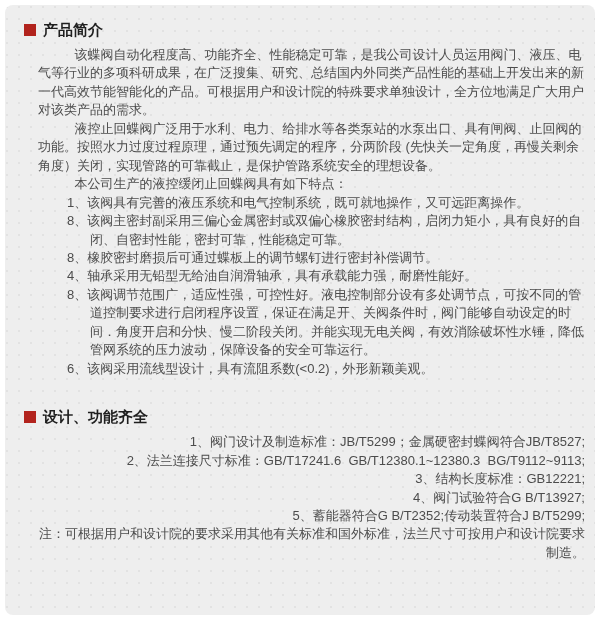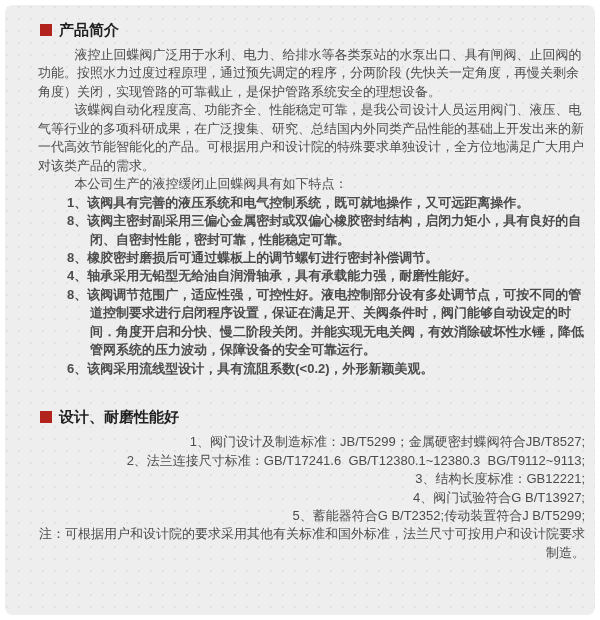--- a/index.html
+++ b/index.html
@@ -24,21 +24,21 @@
     box-sizing: border-box;
     background-color: #eeeeee;
     background-image: radial-gradient(circle at 2px 2px, #e2e2e2 1px, rgba(0,0,0,0) 1.4px);
     background-size: 12px 12px;
     border-radius: 8px;
     padding: 16px 10px 0 19px;
   }
   .section-heading {
     display: flex;
     align-items: center;
-    margin: 0 0 7px 16px;
+    margin: 0 0 7px 0;
     font-size: 15px;
     font-weight: bold;
     color: #1f1f1f;
     line-height: 1.2;
   }
   .bullet-square {
     display: inline-block;
     width: 12px;
     height: 12px;
     background: #b2231d;
@@ -57,21 +57,20 @@
   }
   .features {
     list-style: none;
     margin: 0 0 0 43px;
     padding: 0;
   }
   .features li {
     padding-left: 23px;
     text-indent: -23px;
     white-space: pre-wrap;
-    font-weight: bold;
   }
   .standards-section {
     margin-top: 30px;
   }
   .standards {
     list-style: none;
     margin: 2px 0 0 15px;
     padding: 0;
   }
   .standards li {
@@ -86,38 +85,38 @@
 
 <div class="page">
   <div class="panel">
 
     <div class="section">
       <h2 class="section-heading">
         <span class="bullet-square"></span>
         <span>产品简介</span>
       </h2>
       <div class="body-text">
+        <p class="para">该蝶阀自动化程度高、功能齐全、性能稳定可靠，是我公司设计人员运用阀门、液压、电气等行业的多项科研成果，在广泛搜集、研究、总结国内外同类产品性能的基础上开发出来的新一代高效节能智能化的产品。可根据用户和设计院的特殊要求单独设计，全方位地满足广大用户对该类产品的需求。</p>
         <p class="para">液控止回蝶阀广泛用于水利、电力、给排水等各类泵站的水泵出口、具有闸阀、止回阀的功能。按照水力过度过程原理，通过预先调定的程序，分两阶段 (先快关一定角度，再慢关剩余角度）关闭，实现管路的可靠截止，是保护管路系统安全的理想设备。</p>
-        <p class="para">该蝶阀自动化程度高、功能齐全、性能稳定可靠，是我公司设计人员运用阀门、液压、电气等行业的多项科研成果，在广泛搜集、研究、总结国内外同类产品性能的基础上开发出来的新一代高效节能智能化的产品。可根据用户和设计院的特殊要求单独设计，全方位地满足广大用户对该类产品的需求。</p>
         <p class="para">本公司生产的液控缓闭止回蝶阀具有如下特点：</p>
         <ul class="features">
           <li>1、该阀具有完善的液压系统和电气控制系统，既可就地操作，又可远距离操作。</li>
           <li>8、该阀主密封副采用三偏心金属密封或双偏心橡胶密封结构，启闭力矩小，具有良好的自闭、自密封性能，密封可靠，性能稳定可靠。</li>
           <li>8、橡胶密封磨损后可通过蝶板上的调节螺钉进行密封补偿调节。</li>
           <li>4、轴承采用无铅型无给油自润滑轴承，具有承载能力强，耐磨性能好。</li>
           <li>8、该阀调节范围广，适应性强，可控性好。液电控制部分设有多处调节点，可按不同的管道控制要求进行启闭程序设置，保证在满足开、关阀条件时，阀门能够自动设定的时间．角度开启和分快、慢二阶段关闭。并能实现无电关阀，有效消除破坏性水锤，降低管网系统的压力波动，保障设备的安全可靠运行。</li>
           <li>6、该阀采用流线型设计，具有流阻系数(&lt;0.2)，外形新颖美观。</li>
         </ul>
       </div>
     </div>
 
     <div class="section standards-section">
       <h2 class="section-heading">
         <span class="bullet-square"></span>
-        <span>设计、耐磨性能好</span>
+        <span>设计、功能齐全</span>
       </h2>
       <ul class="standards body-text">
         <li>1、阀门设计及制造标准：JB/T5299；金属硬密封蝶阀符合JB/T8527;</li>
         <li>2、法兰连接尺寸标准：GB/T17241.6  GB/T12380.1~12380.3  BG/T9112~9113;</li>
         <li>3、结构长度标准：GB12221;</li>
         <li>4、阀门试验符合G B/T13927;</li>
         <li>5、蓄能器符合G B/T2352;传动装置符合J B/T5299;</li>
         <li>注：可根据用户和设计院的要求采用其他有关标准和国外标准，法兰尺寸可按用户和设计院要求制造。</li>
       </ul>
     </div>

